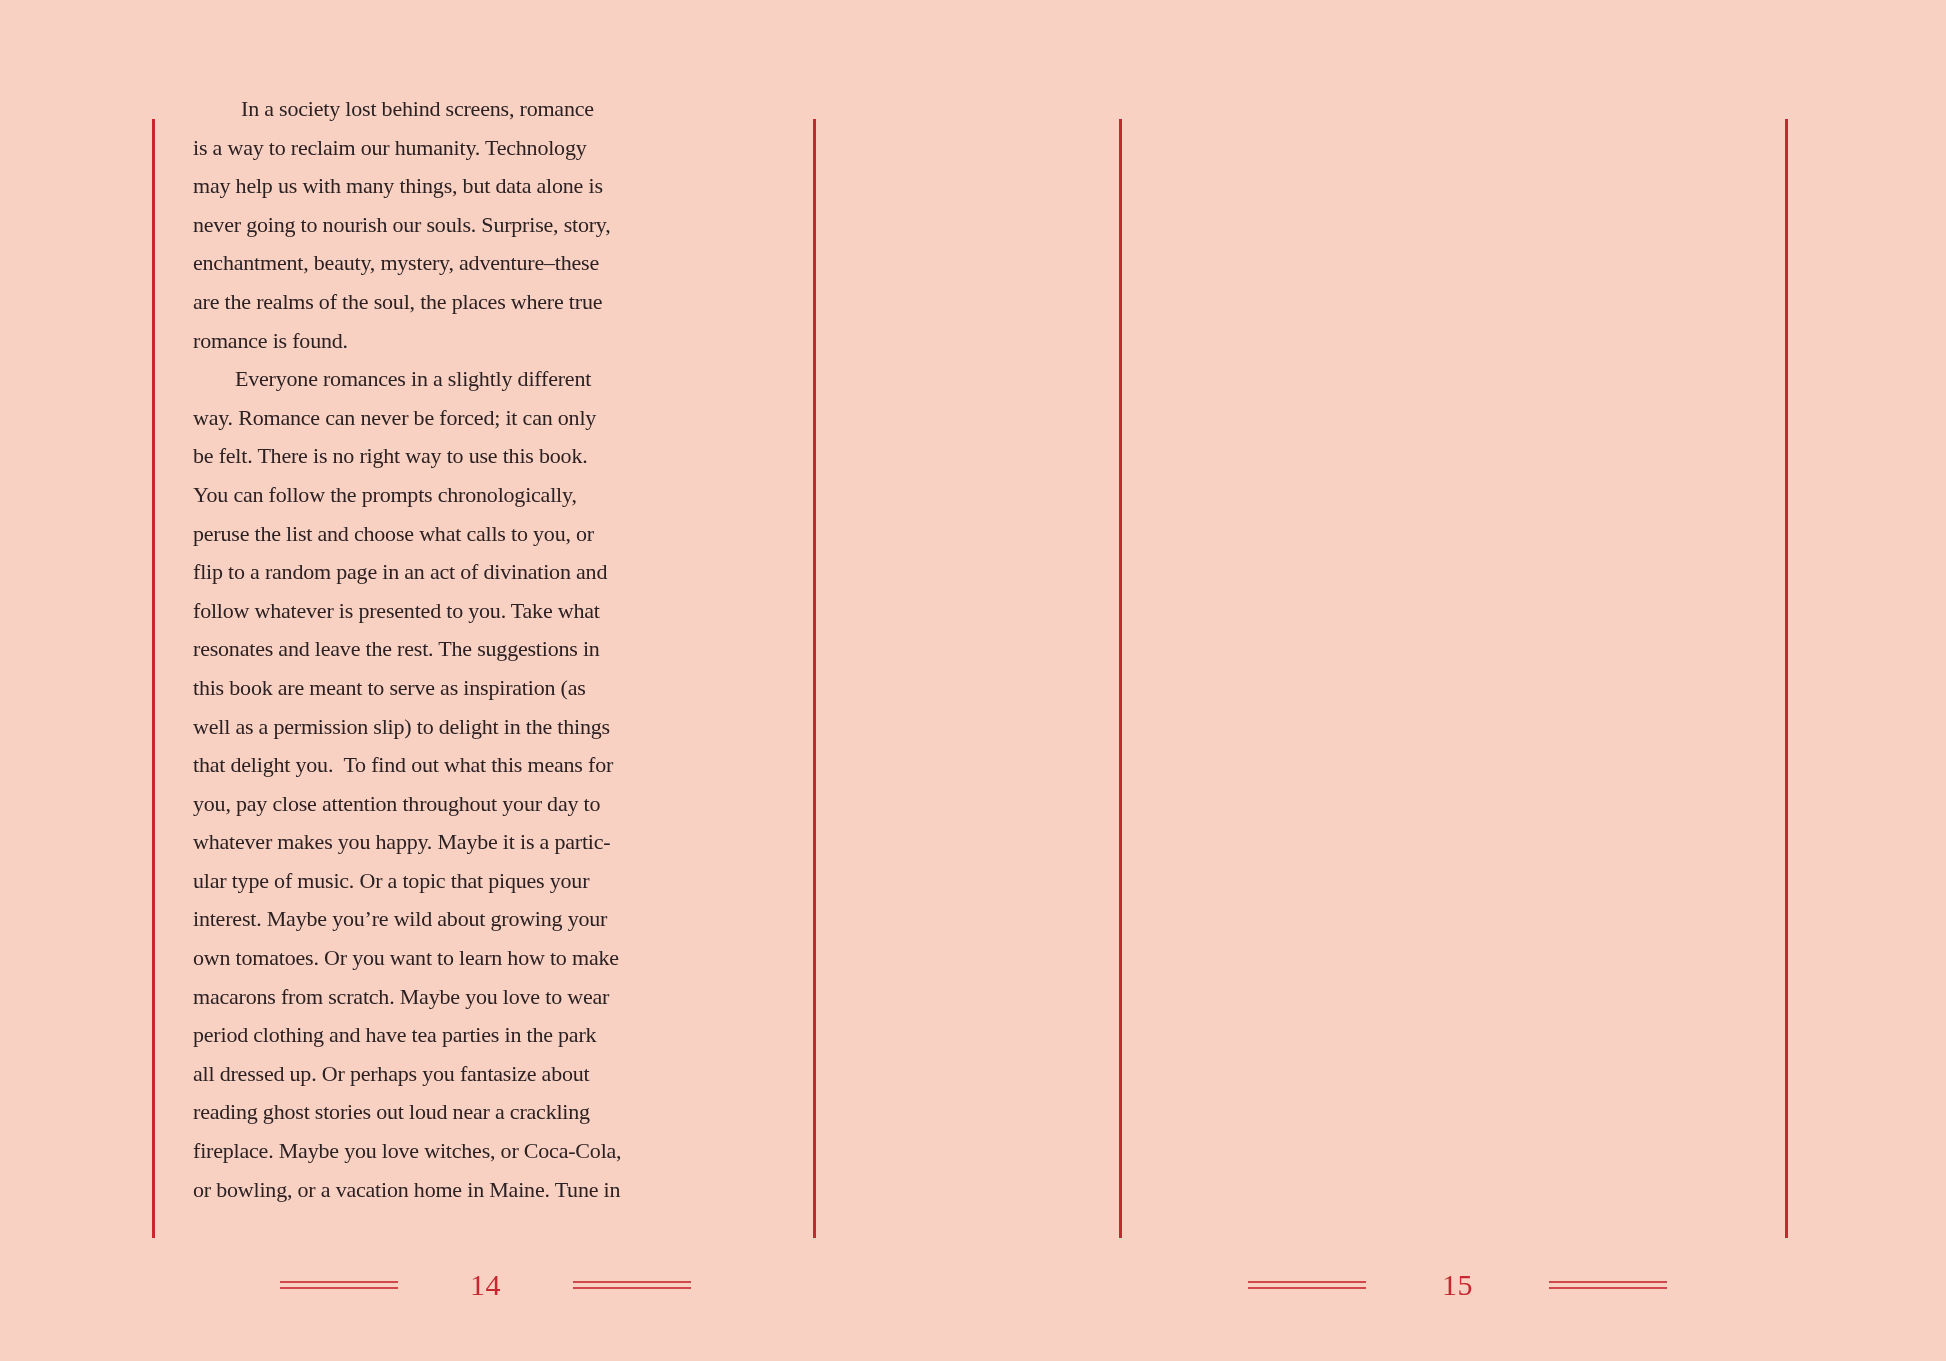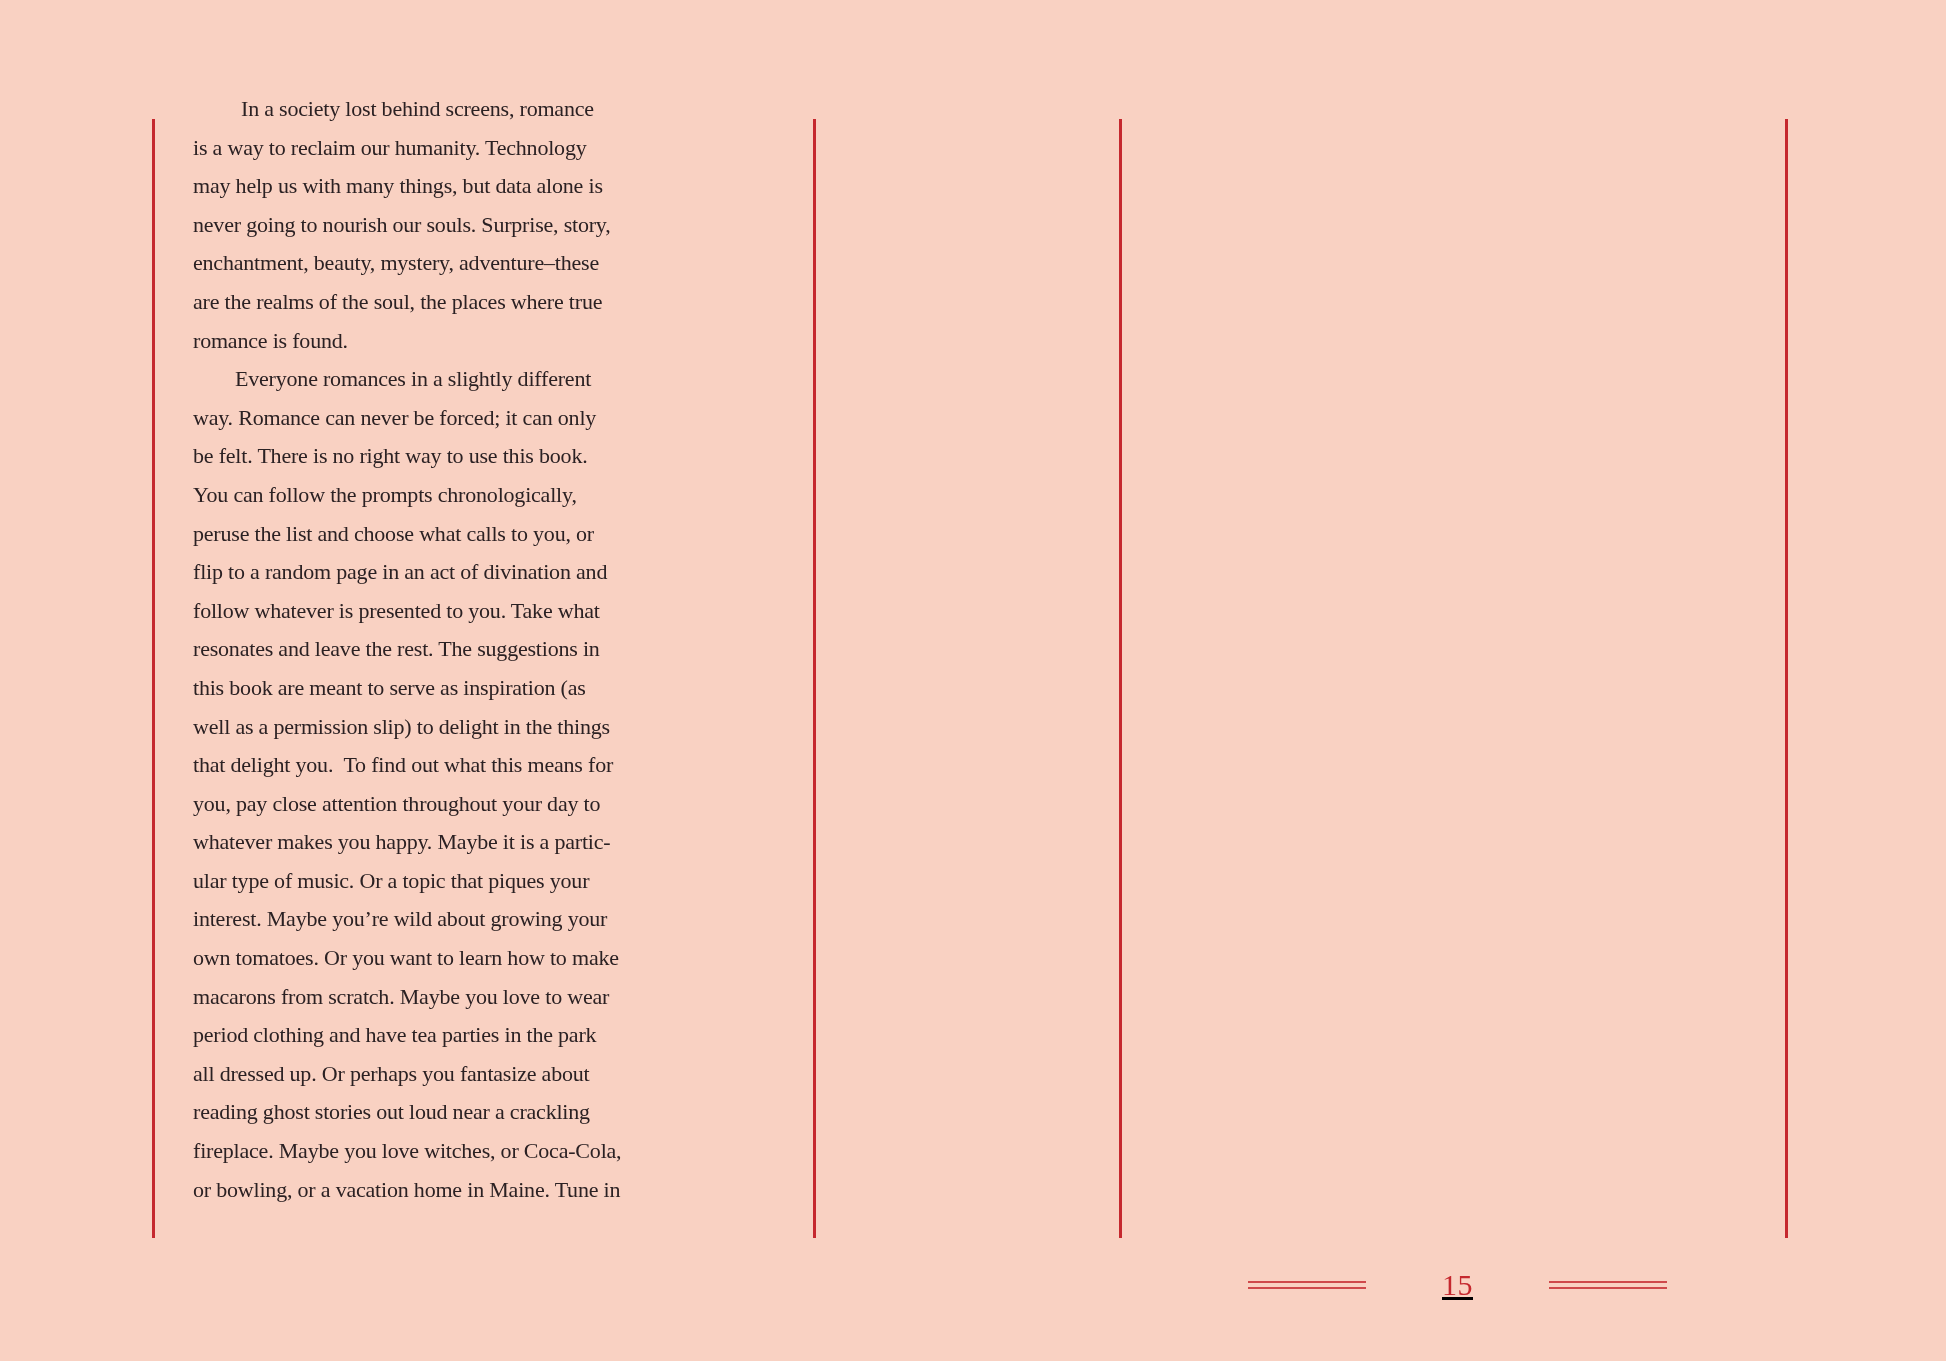--- a/index.html
+++ b/index.html
@@ -47,21 +47,21 @@
 
   .footer {
     position: absolute;
     top: 1268px;
     height: 34px;
     display: flex;
     align-items: center;
     justify-content: space-between;
   }
   #left-footer  { left: 280px;  width: 411px; }
-  #right-footer { left: 1248px; width: 419px; text-decoration: underline; }
+  #right-footer { left: 1248px; width: 419px; }
 
   .orn {
     width: 118px;
     height: 8px;
     border-top: 2px solid #c5282e;
     border-bottom: 2px solid #c5282e;
     box-sizing: border-box;
     opacity: 0.8;
   }
   .pagenum {
@@ -110,20 +110,25 @@
 period clothing and have tea parties in the park
 all dressed up. Or perhaps you fantasize about
 reading ghost stories out loud near a crackling
 fireplace. Maybe you love witches, or Coca-Cola,
 or bowling, or a vacation home in Maine. Tune in</p>
   </div>
 
   <div class="text-col" id="right-col">
   </div>
 
+  <div class="footer" id="left-footer">
+    <div class="orn"></div>
+    <div class="pagenum">14</div>
+    <div class="orn"></div>
+  </div>
 
   <div class="footer" id="right-footer">
     <div class="orn"></div>
     <div class="pagenum">15</div>
     <div class="orn"></div>
   </div>
 
 </div>
 
 </body></html>

